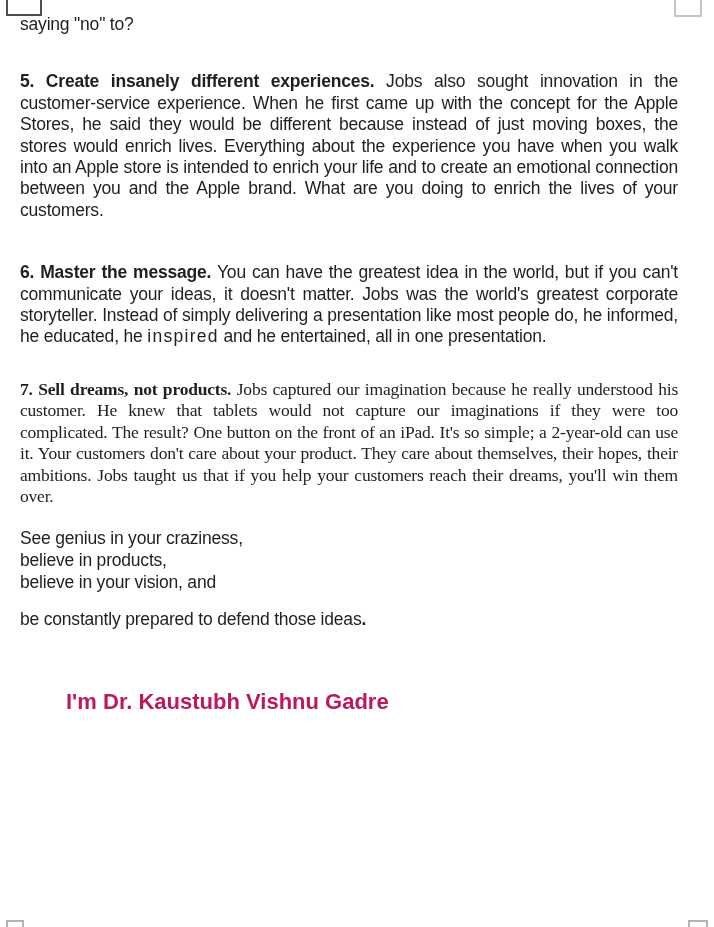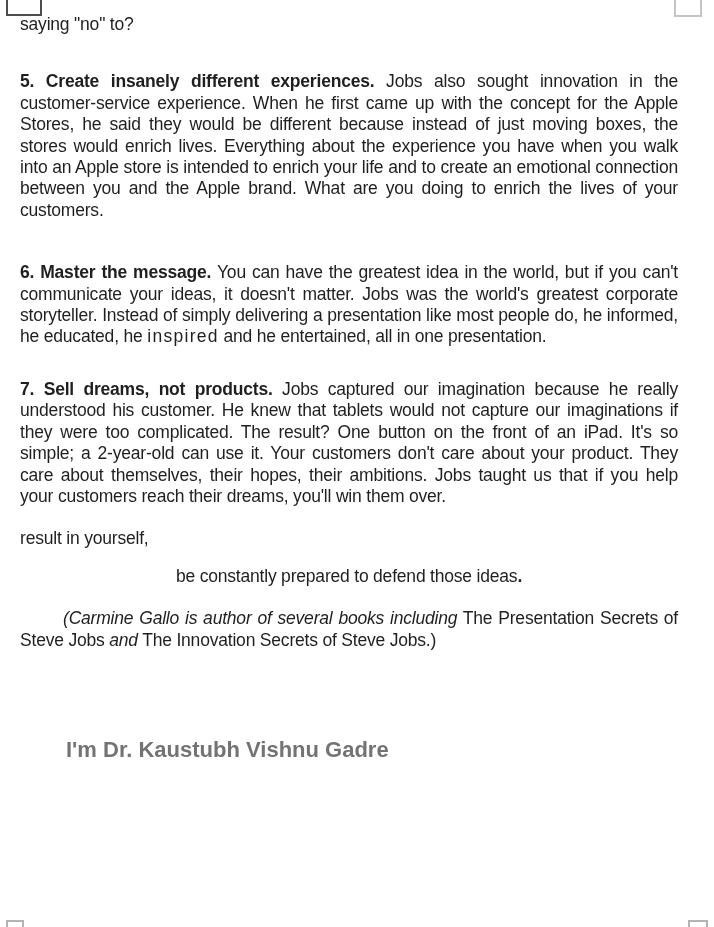--- a/index.html
+++ b/index.html
@@ -19,30 +19,30 @@
   .para{
     font-size:17.5px;
     line-height:21.4px;
     letter-spacing:-0.2px;
     text-align:justify;
     margin:0;
   }
   .p-intro{text-align:left;}
   .p5{margin-top:36px;}
   .p6{margin-top:41px;}
-  .p7{margin-top:31px;}
+  .p7{margin-top:31px;font-family:Liberation Serif, serif;}
   .quote{margin-top:21px;font-size:17.5px;line-height:21.6px;letter-spacing:-0.2px;}
-  .closing{margin-top:16px;text-align:center;}
+  .closing{margin-top:16px;text-align:left;}
   .author{margin-top:21px;text-indent:43px;}
   .b{font-weight:700;}
   .i{font-style:italic;}
   .sp{letter-spacing:1.3px;}
   .green-block{
-    margin-top:82px;
-    color:#737373;
+    margin-top:54px;
+    color:#be185d;
   }
   .g-line1{
     font-size:22px;font-weight:700;
     margin-left:46px;line-height:33px;
   }
   .g-body{
     font-size:22px;line-height:33px;
     text-align:justify;text-indent:40px;
     margin:0;
   }
@@ -70,25 +70,26 @@
 
     <p class="para p-intro"><span>saying "no" to?</span></p>
 
     <p class="para p5"><span class="b">5. Create insanely different experiences.</span><span> Jobs also sought innovation in the customer-service experience. When he first came up with the concept for the Apple Stores, he said they would be different because instead of just moving boxes, the stores would enrich lives. Everything about the experience you have when you walk into an Apple store is intended to enrich your life and to create an emotional connection between you and the Apple brand. What are you doing to enrich the lives of your customers.</span></p>
 
     <p class="para p6"><span class="b">6. Master the message.</span><span> You can have the greatest idea in the world, but if you can't communicate your ideas, it doesn't matter. Jobs was the world's greatest corporate storyteller. Instead of simply delivering a presentation like most people do, he informed, he educated, he </span><span class="sp">inspired</span><span> and he entertained, all in one presentation.</span></p>
 
     <p class="para p7"><span class="b">7. Sell dreams, not products.</span><span> Jobs captured our imagination because he really understood his customer. He knew that tablets would not capture our imaginations if they were too complicated. The result? One button on the front of an iPad. It's so simple; a 2-year-old can use it. Your customers don't care about your product. They care about themselves, their hopes, their ambitions. Jobs taught us that if you help your customers reach their dreams, you'll win them over.</span></p>
 
     <div class="quote">
-      <div>result in yourself,</div>
+      <div>See genius in your craziness,</div>
+      <div>believe in products,</div>
+      <div>believe in your vision, and</div>
     </div>
 
     <p class="para closing"><span>be constantly prepared to defend those ideas</span><span class="b">.</span></p>
 
-    <p class="para author"><span class="i">(Carmine Gallo is author of several books including</span><span> The Presentation Secrets of Steve Jobs </span><span class="i">and</span><span> The Innovation Secrets of Steve Jobs.)</span></p>
 
     <div class="green-block">
       <div class="g-line1">I'm Dr. Kaustubh Vishnu Gadre</div>
     </div>
 
   </div>
 </div>
 
 </body></html>

